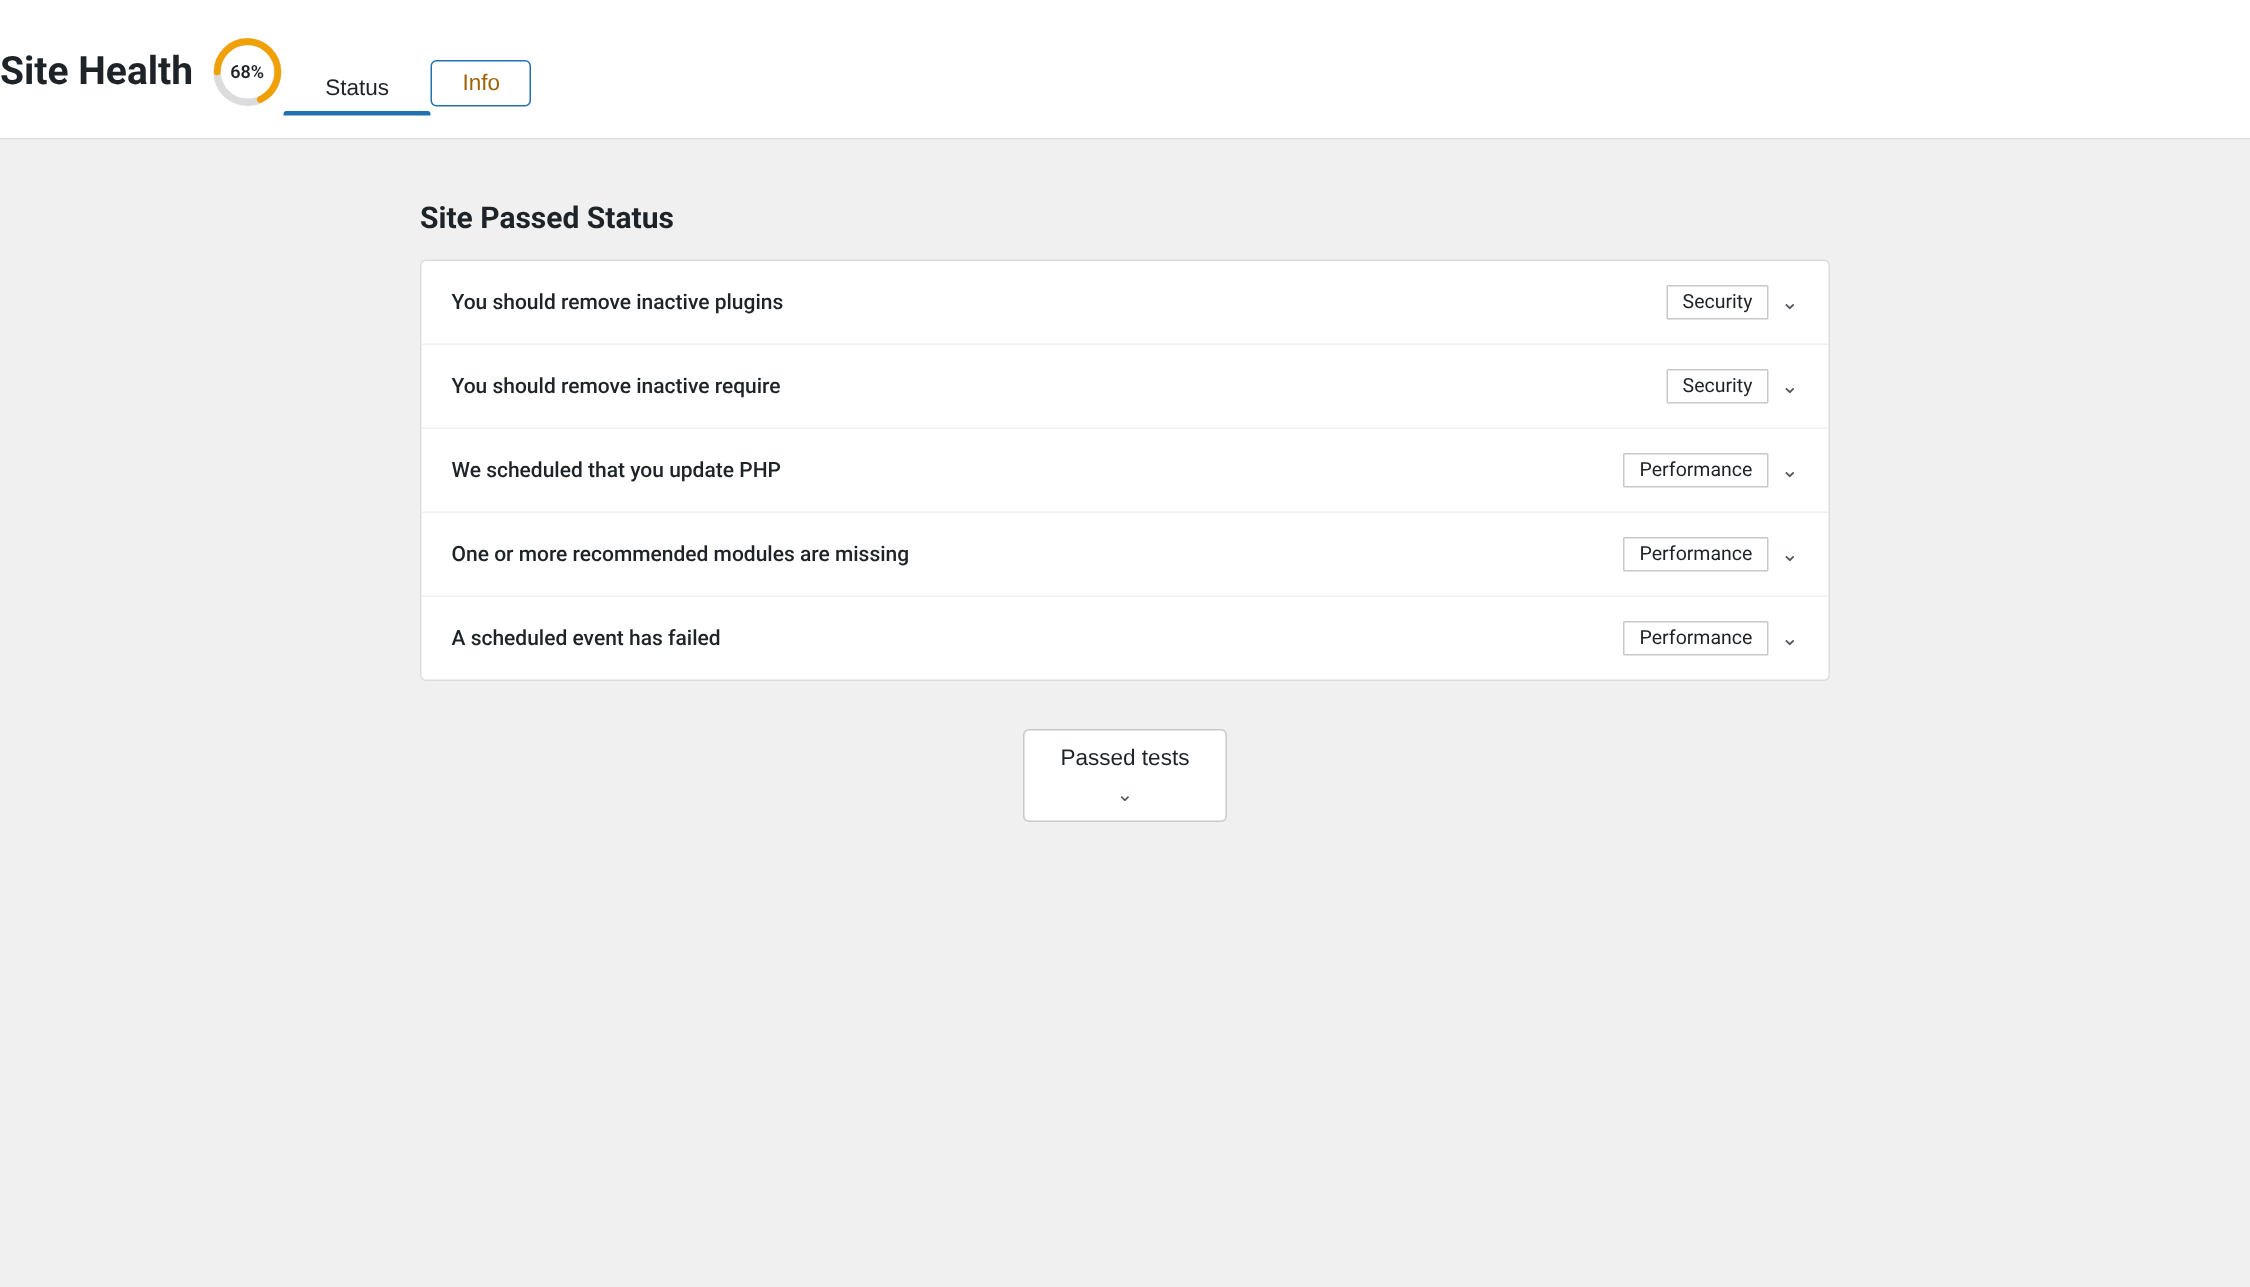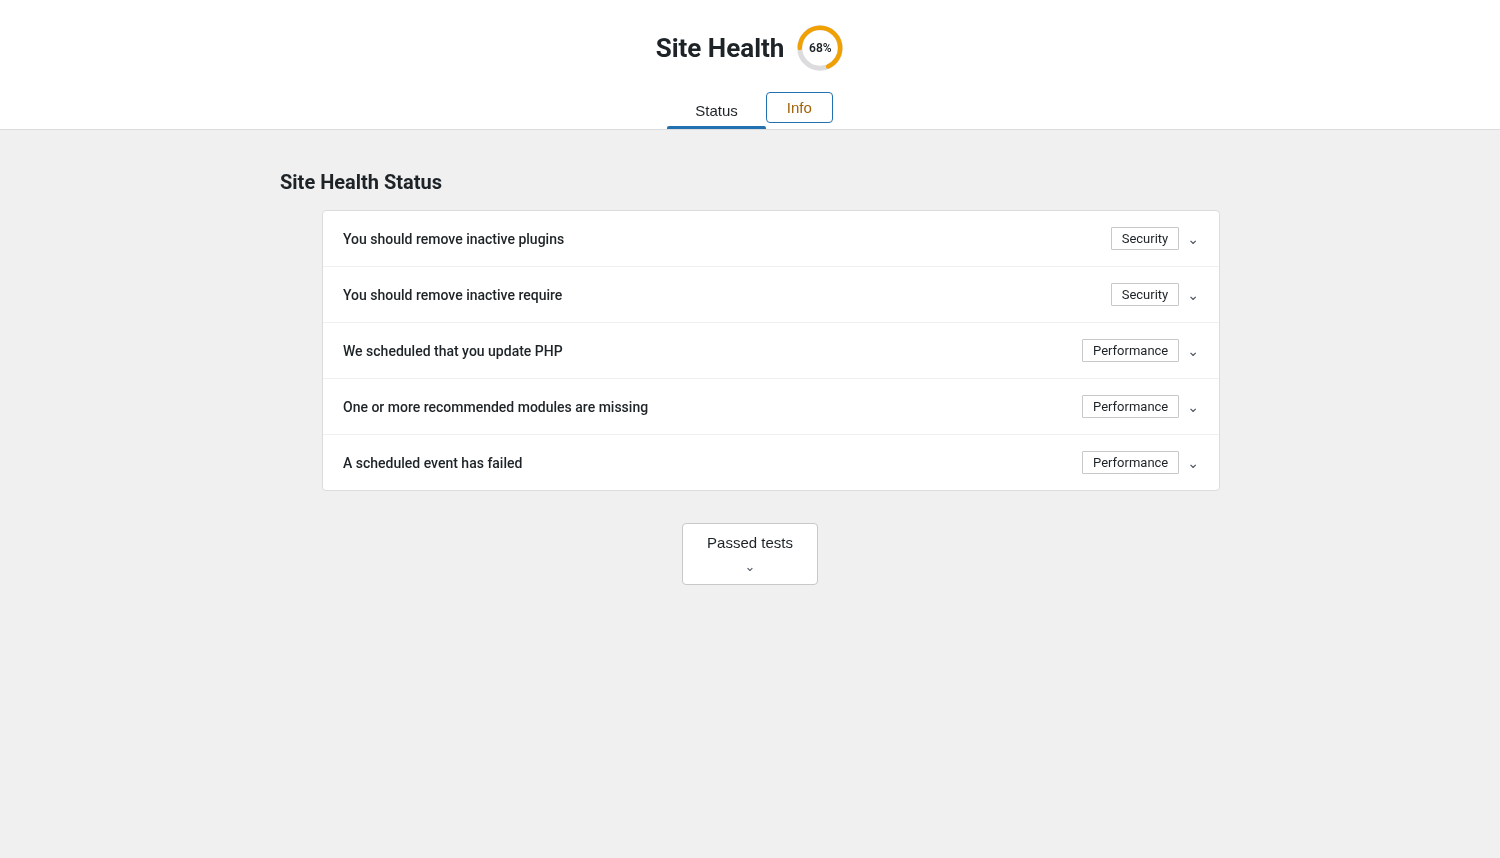--- a/index.html
+++ b/index.html
@@ -8,21 +8,21 @@
       background: #f0f0f1;
       color: #1d2327;
       min-height: 858px;
     }
 
     
     .header {
       background: #fff;
       padding: 24px 0 0 0;
       display: flex;
-      flex-direction: column;
+      flex-direction: row;
       align-items: center;
       border-bottom: 1px solid #dcdcde;
     }
 
     .title-row {
       display: flex;
       align-items: center;
       gap: 12px;
       margin-bottom: 20px;
     }
@@ -129,21 +129,20 @@
       color: #1d2327;
     }
 
     
     .issue-list {
       background: #fff;
       border: 1px solid #dcdcde;
       border-radius: 4px;
       overflow: hidden;
       margin-bottom: 32px;
-      margin-left: 42px;
     }
 
     .issue-row {
       display: flex;
       align-items: center;
       justify-content: space-between;
       padding: 16px 20px;
       border-bottom: 1px solid #f0f0f1;
       cursor: pointer;
     }
@@ -227,21 +226,21 @@
     <button class="tab active">
       <span>Status</span>
     </button>
     <button class="tab outlined">
       <span>Info</span>
     </button>
   </div>
 </div>
 
 <div class="main-content">
-  <h2 class="section-title">Site Health Status</h2>
+  <h2 class="section-title">Site Passed Status</h2>
 
 
   <div class="issue-list">
 
     <div class="issue-row">
       <span class="issue-label">You should remove inactive plugins</span>
       <div class="issue-right">
         <span class="badge">Security</span>
         <span class="chevron-icon">⌄</span>
       </div>

